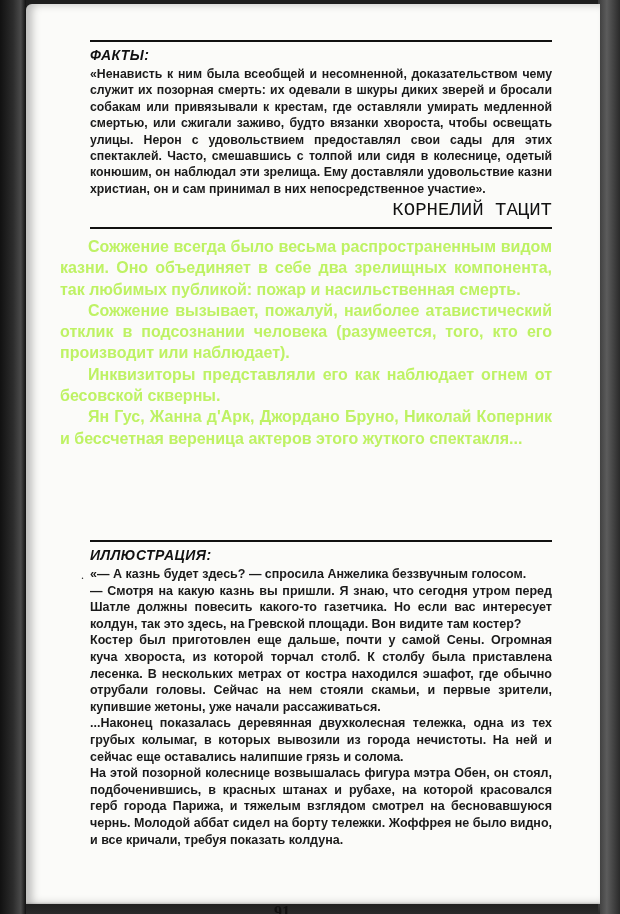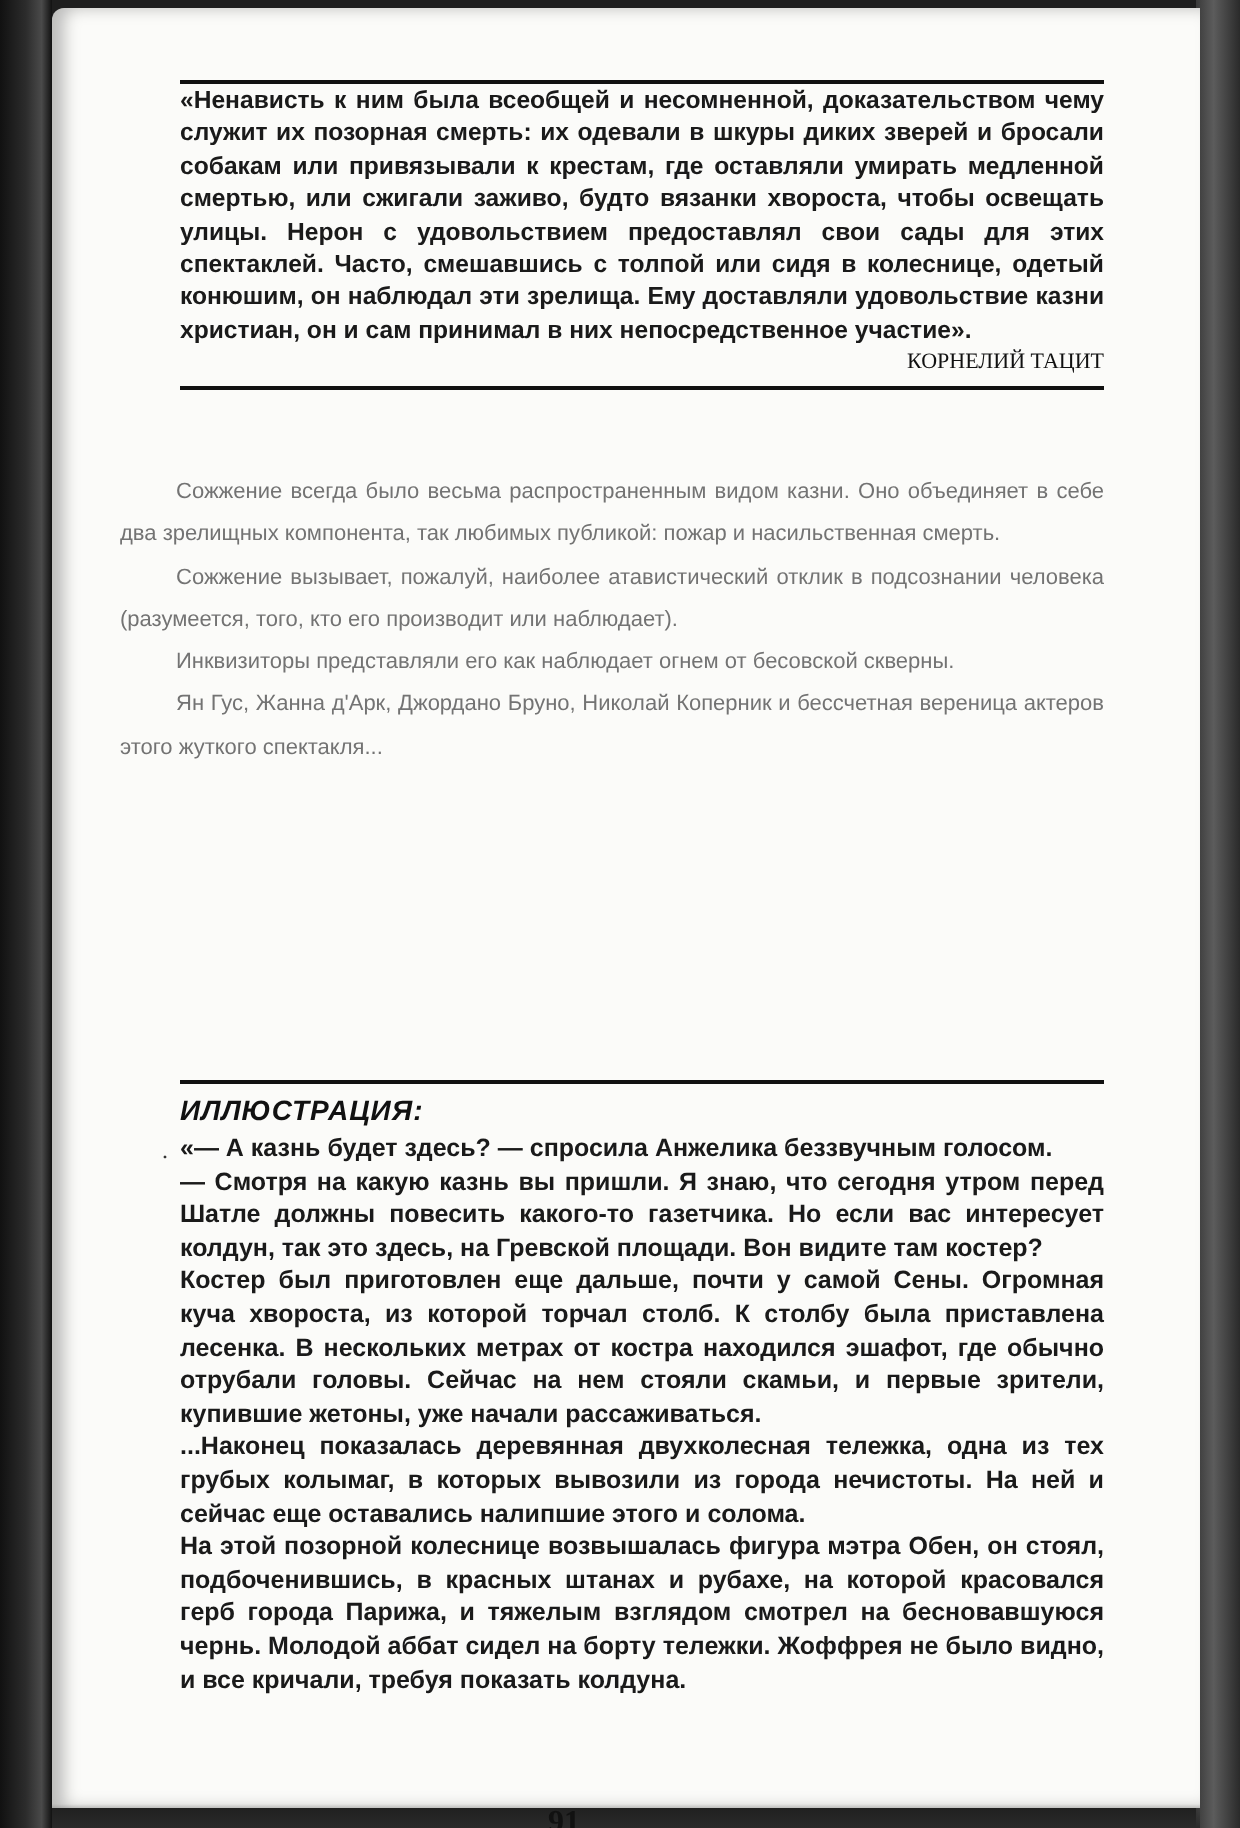--- a/index.html
+++ b/index.html
@@ -42,31 +42,31 @@
     .box-text {
       font-family: "Liberation Sans", sans-serif;
       font-size: 12.3px; line-height: 16.4px;
       text-align: justify;
       font-weight: bold;
       color: #1a1a1a;
     }
     .box-text p { margin: 0; }
     .attribution {
       text-align: right;
-      font-family: Liberation Serif, serif;
-      font-size: 11px; margin: 2px 0 6px 0;
+      font-family: Liberation Mono, monospace;
+      font-size: 19px; margin: 2px 0 6px 0;
       color: #111;
     }
     .facts { top: 40px; }
     .main-text {
       position: absolute; left: 60px; width: 492px; top: 236px;
       font-family: "Liberation Sans", sans-serif;
-      font-size: 11px; line-height: 21.3px;
-      text-align: justify; color: #737373;
-      font-weight: normal;
+      font-size: 16px; line-height: 21.3px;
+      text-align: justify; color: #bef264;
+      font-weight: bold;
     }
     .main-text p { margin: 0; text-indent: 28px; }
     .illus { top: 540px; }
     .illus .box-text { font-size: 12.5px; line-height: 16.6px; }
     .illus-bullet {
       position: absolute; left: -9px; top: 28px; font-size: 12px; color: #333;
     }
     .page-number {
       position: absolute; left: 0; width: 564px; top: 903px;
       text-align: center;
@@ -77,20 +77,21 @@
 </head>
 <body>
 
 <div class="spine-left"></div>
 <div class="spine-right"></div>
 <div class="page"></div>
 <div class="page-bottom-shadow"></div>
 
 <section class="box facts">
   <div class="rule"></div>
+  <div class="box-heading">ФАКТЫ:</div>
   <div class="box-text">
     <p>«Ненависть к ним была всеобщей и несомненной, доказательством чему служит их позорная смерть: их одевали в шкуры диких зверей и бросали собакам или привязывали к крестам, где оставляли умирать медленной смертью, или сжигали заживо, будто вязанки хвороста, чтобы освещать улицы. Нерон с удовольствием предоставлял свои сады для этих спектаклей. Часто, смешавшись с толпой или сидя в колеснице, одетый конюшим, он наблюдал эти зрелища. Ему доставляли удовольствие казни христиан, он и сам принимал в них непосредственное участие».</p>
   </div>
   <div class="attribution">КОРНЕЛИЙ ТАЦИТ</div>
   <div class="rule"></div>
 </section>
 
 <section class="main-text">
   <p>Сожжение всегда было весьма распространенным видом казни. Оно объединяет в себе два зрелищных компонента, так любимых публикой: пожар и насильственная смерть.</p>
   <p>Сожжение вызывает, пожалуй, наиболее атавистический отклик в подсознании человека (разумеется, того, кто его производит или наблюдает).</p>
@@ -99,18 +100,18 @@
 </section>
 
 <section class="box illus">
   <div class="rule"></div>
   <div class="box-heading">ИЛЛЮСТРАЦИЯ:</div>
   <span class="illus-bullet">.</span>
   <div class="box-text">
     <p>«— А казнь будет здесь? — спросила Анжелика беззвучным голосом.</p>
     <p>— Смотря на какую казнь вы пришли. Я знаю, что сегодня утром перед Шатле должны повесить какого-то газетчика. Но если вас интересует колдун, так это здесь, на Гревской площади. Вон видите там костер?</p>
     <p>Костер был приготовлен еще дальше, почти у самой Сены. Огромная куча хвороста, из которой торчал столб. К столбу была приставлена лесенка. В нескольких метрах от костра находился эшафот, где обычно отрубали головы. Сейчас на нем стояли скамьи, и первые зрители, купившие жетоны, уже начали рассаживаться.</p>
-    <p>...Наконец показалась деревянная двухколесная тележка, одна из тех грубых колымаг, в которых вывозили из города нечистоты. На ней и сейчас еще оставались налипшие этого и солома.</p>
+    <p>...Наконец показалась деревянная двухколесная тележка, одна из тех грубых колымаг, в которых вывозили из города нечистоты. На ней и сейчас еще оставались налипшие грязь и солома.</p>
     <p>На этой позорной колеснице возвышалась фигура мэтра Обен, он стоял, подбоченившись, в красных штанах и рубахе, на которой красовался герб города Парижа, и тяжелым взглядом смотрел на бесновавшуюся чернь. Молодой аббат сидел на борту тележки. Жоффрея не было видно, и все кричали, требуя показать колдуна.</p>
   </div>
 </section>
 
 <div class="page-number">91</div>
 
 </body></html>

